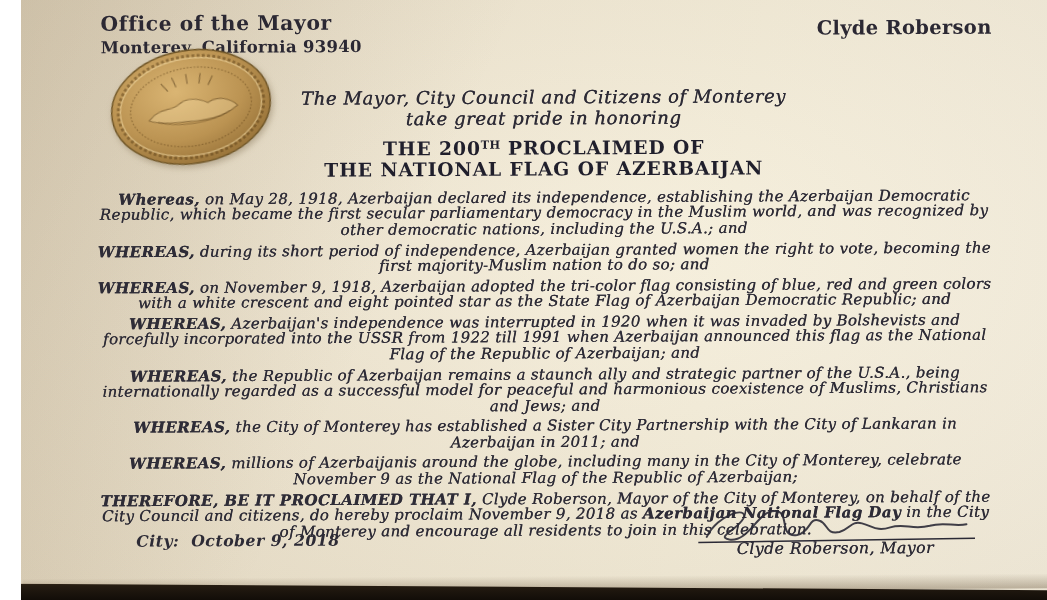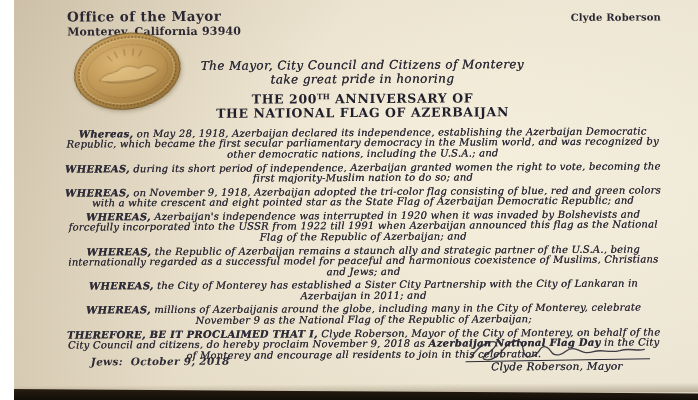--- a/index.html
+++ b/index.html
@@ -17,21 +17,21 @@
       linear-gradient(100deg, #e9dec7 0%, #f0e7d2 28%, #f5eeda 65%, #f8f2e2 100%);
     overflow: hidden;
     margin-left: 14px;
   }
   .tilt { position:absolute; inset:0; transform: rotate(-0.3deg); }
 
   
   .office-block { position: absolute; left: 54px; top: 7px; color: #2b2833; }
   .office-title { font-size: 13.5px; font-weight: bold; letter-spacing: .4px; }
   .office-address { font-size: 11px; font-weight: bold; letter-spacing: .2px; margin-top: 1px; text-align: right; }
-  .mayor-name-top { position: absolute; right: 50px; top: 13px; font-size: 10px; font-weight: bold; color: #2b2833; letter-spacing: .2px; }
+  .mayor-name-top { position: absolute; right: 50px; top: 13px; font-size: 13px; font-weight: bold; color: #2b2833; letter-spacing: .2px; }
 
   
   .seal { position: absolute; left: 56px; top: 27px; width: 116px; height: 86px;
           transform: rotate(-9deg); filter: drop-shadow(1px 2px 2px rgba(100,80,50,.35)); }
 
   
   .content { position: absolute; left: 49px; right: 49px; top: 59px; text-align: center; color: #2d2b36; }
   .intro { font-style: italic; font-size: 12px; line-height: 1.16; letter-spacing: .4px;
            text-shadow: .25px 0 0 currentColor; }
   .title-block { margin-top: 5px; color: #201f2c; font-weight: bold; font-size: 12.5px;
@@ -92,37 +92,37 @@
       <path d="M30,48 C38,40 46,44 52,40 C58,36 66,38 72,42 C80,38 88,42 92,47 C84,52 72,54 60,53 C48,52 38,52 30,48 Z" fill="rgba(255,232,180,.30)" stroke="rgba(80,55,20,.45)" stroke-width=".8"></path>
       <path d="M36,50 C48,56 74,56 86,50" fill="none" stroke="rgba(80,55,20,.4)" stroke-width=".7"></path>
     </svg>
 
     <div class="content">
       <div class="intro">
         <div>The Mayor, City Council and Citizens of Monterey</div>
         <div>take great pride in honoring</div>
       </div>
       <div class="title-block">
-        <div><span>THE 200</span><sup>TH</sup><span> ANNIVERSARY OF</span></div>
+        <div><span>THE 200</span><sup>TH</sup><span> PROCLAIMED OF</span></div>
         <div>THE NATIONAL FLAG OF AZERBAIJAN</div>
       </div>
       <div class="paragraph-list">
           <p class="para"><span class="lead">Whereas,</span><span> on May 28, 1918, Azerbaijan declared its independence, establishing the Azerbaijan Democratic Republic, which became the first secular parliamentary democracy in the Muslim world, and was recognized by other democratic nations, including the U.S.A.; and</span></p>
           <p class="para"><span class="lead">WHEREAS,</span><span> during its short period of independence, Azerbaijan granted women the right to vote, becoming the first majority-Muslim nation to do so; and</span></p>
           <p class="para"><span class="lead">WHEREAS,</span><span> on November 9, 1918, Azerbaijan adopted the tri-color flag consisting of blue, red and green colors with a white crescent and eight pointed star as the State Flag of Azerbaijan Democratic Republic; and</span></p>
           <p class="para"><span class="lead">WHEREAS,</span><span> Azerbaijan's independence was interrupted in 1920 when it was invaded by Bolshevists and forcefully incorporated into the USSR from 1922 till 1991 when Azerbaijan announced this flag as the National Flag of the Republic of Azerbaijan; and</span></p>
           <p class="para"><span class="lead">WHEREAS,</span><span> the Republic of Azerbaijan remains a staunch ally and strategic partner of the U.S.A., being internationally regarded as a successful model for peaceful and harmonious coexistence of Muslims, Christians and Jews; and</span></p>
           <p class="para"><span class="lead">WHEREAS,</span><span> the City of Monterey has established a Sister City Partnership with the City of Lankaran in Azerbaijan in 2011; and</span></p>
           <p class="para"><span class="lead">WHEREAS,</span><span> millions of Azerbaijanis around the globe, including many in the City of Monterey, celebrate November 9 as the National Flag of the Republic of Azerbaijan;</span></p>
           <p class="para"><span class="lead">THEREFORE, BE IT PROCLAIMED THAT I,</span><span> Clyde Roberson, Mayor of the City of Monterey, on behalf of the City Council and citizens, do hereby proclaim November 9, 2018 as </span><span class="lead">Azerbaijan National Flag Day</span><span> in the City of Monterey and encourage all residents to join in this celebration.</span></p>
         </div>
     </div>
 
     <div class="dated">
-      <span>Jews:</span>&nbsp;
+      <span>City:</span>&nbsp;
       <span>October 9, 2018</span>
     </div>
 
     <div class="sig-block">
       <svg class="sig-svg" viewBox="0 0 210 34" aria-hidden="true">
         <path d="M14,26 C22,10 44,4 40,13 C36,21 20,26 30,28 C44,30 50,8 62,8 C74,8 64,27 78,25 C88,23 86,12 94,15 C100,17 98,25 108,23 C116,21 116,15 124,17 C132,19 134,23 144,20 C154,17 160,22 172,19 C182,16 190,20 198,18" fill="none" stroke="#2b2a36" stroke-width="1.4" stroke-linecap="round" opacity=".9"></path>
         <path d="M8,30 L204,28" stroke="#2b2a36" stroke-width="1.1"></path>
       </svg>
       <div class="sig-name">Clyde Roberson, Mayor</div>
     </div>

